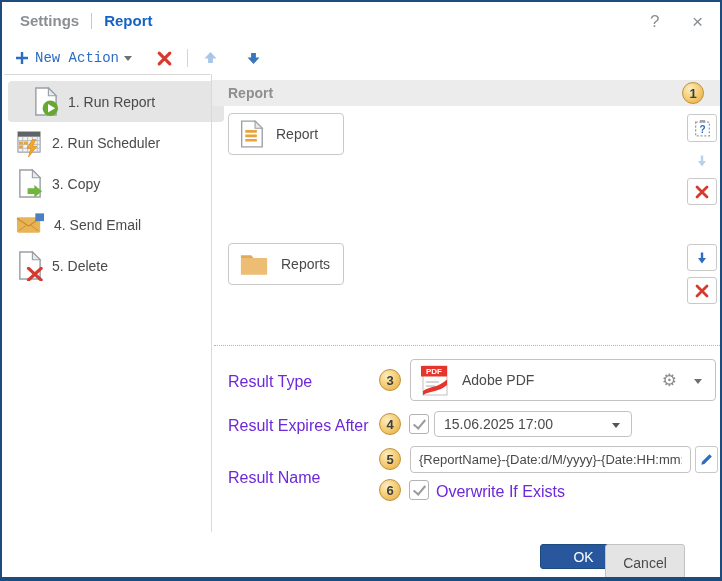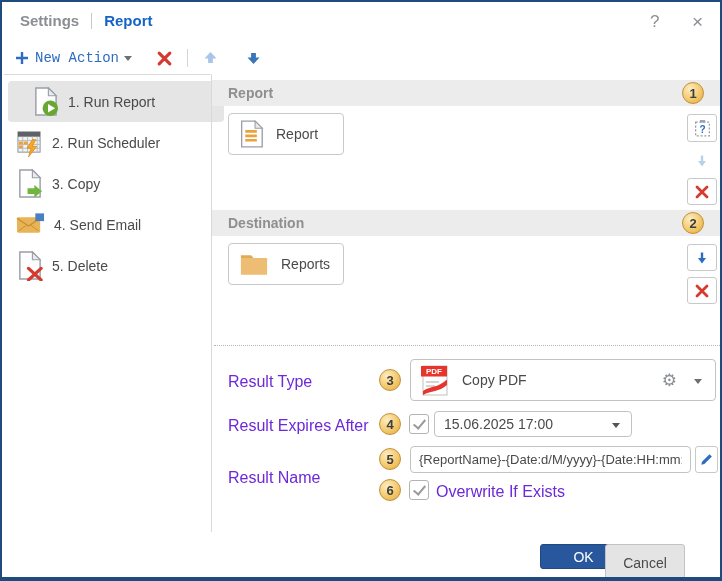--- a/index.html
+++ b/index.html
@@ -174,24 +174,20 @@
       <path d="M8 2.5 V8.5" stroke="#b9d2ec" stroke-width="2.4" fill="none"></path>
       <polygon points="4,8 12,8 8,13.5" fill="#b9d2ec"></polygon>
     </svg>
   </button>
   <button class="abs sq-btn" style="left:685px;top:176px;width:30px;height:27px;">
     <svg width="16" height="16" viewBox="0 0 16 16">
         <path d="M3 3 L13 13 M13 3 L3 13" stroke="#d63a2f" stroke-width="2.8" stroke-linecap="round"></path>
       </svg>
   </button>
 
-  <div class="abs sec-hdr" style="left:210px;top:208px;width:508px;">
-    <span class="sec-title">Destination</span>
-    <div class="badge" style="position:absolute;right:16px;top:2px;">2</div>
-  </div>
 
   <div class="abs item-box" style="left:226px;top:241px;width:116px;height:42px;">
     <svg width="30" height="25" viewBox="0 0 32 26">
       <path d="M2 3 h11 l2.5 3 H2 z" fill="#e0ab58"></path>
       <rect x="2" y="6" width="28" height="18" rx="1" fill="#ecbd72"></rect>
     </svg>
     <span class="item-label">Reports</span>
   </div>
 
   <button class="abs sq-btn" style="left:685px;top:242px;width:30px;height:27px;">
@@ -211,21 +207,21 @@
   <span class="abs f-label" style="left:226px;top:371px;">Result Type</span>
   <div class="abs badge" style="left:377px;top:367px;">3</div>
   <div class="abs dropdown" style="left:408px;top:357px;width:306px;height:42px;">
     <svg width="34" height="34" viewBox="0 0 34 34" style="margin-left:7px;">
       <rect x="5" y="3" width="24" height="29" fill="#fff" stroke="#c0c0c0"></rect>
       <path d="M8 19 h13 M8 23 h9" stroke="#c7c7c7" stroke-width="1.6"></path>
       <rect x="3" y="3" width="26" height="10.5" fill="#e5352c"></rect>
       <text x="16" y="11.2" fill="#fff" font-size="8" font-weight="bold" text-anchor="middle" font-family="Liberation Sans,sans-serif">PDF</text>
       <path d="M5 28 C13 22.5 19 25.5 29 16.5 L29 22 C21 29 13 27.5 5 32 z" fill="#e5352c"></path>
     </svg>
-    <span class="dd-text" style="margin-left:10px;">Copy PDF</span>
+    <span class="dd-text" style="margin-left:10px;">Adobe PDF</span>
     <span class="gear" style="position:absolute;right:38px;top:12px;">⚙</span>
     <span class="caret" style="position:absolute;right:13px;top:19px;"></span>
   </div>
 
   <span class="abs f-label" style="left:226px;top:415px;">Result Expires After</span>
   <div class="abs badge" style="left:377px;top:411px;">4</div>
   <div class="abs checkbox" style="left:407px;top:412px;">
     <span class="checkmark"></span>
   </div>
   <div class="abs dropdown" style="left:432px;top:409px;width:198px;height:26px;">

